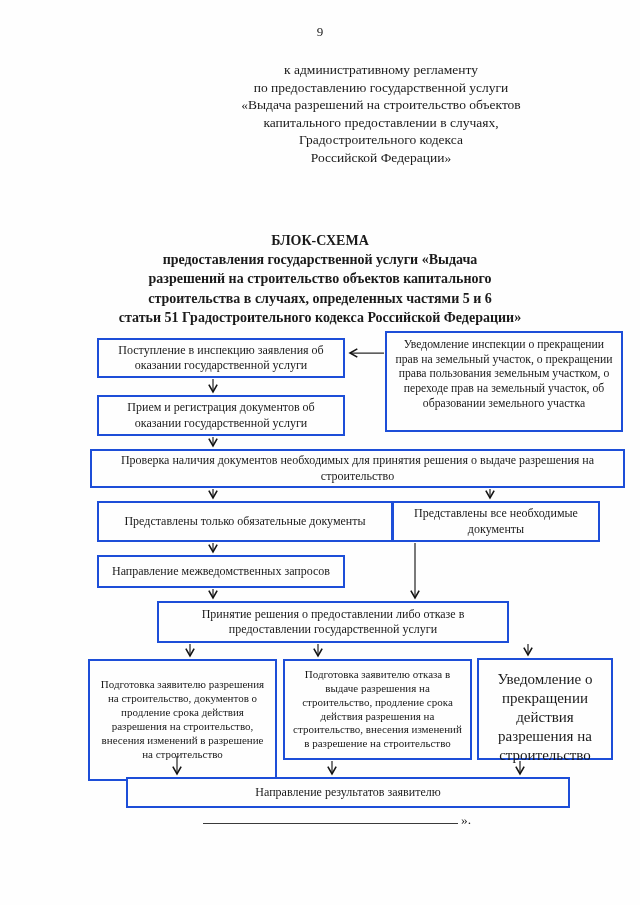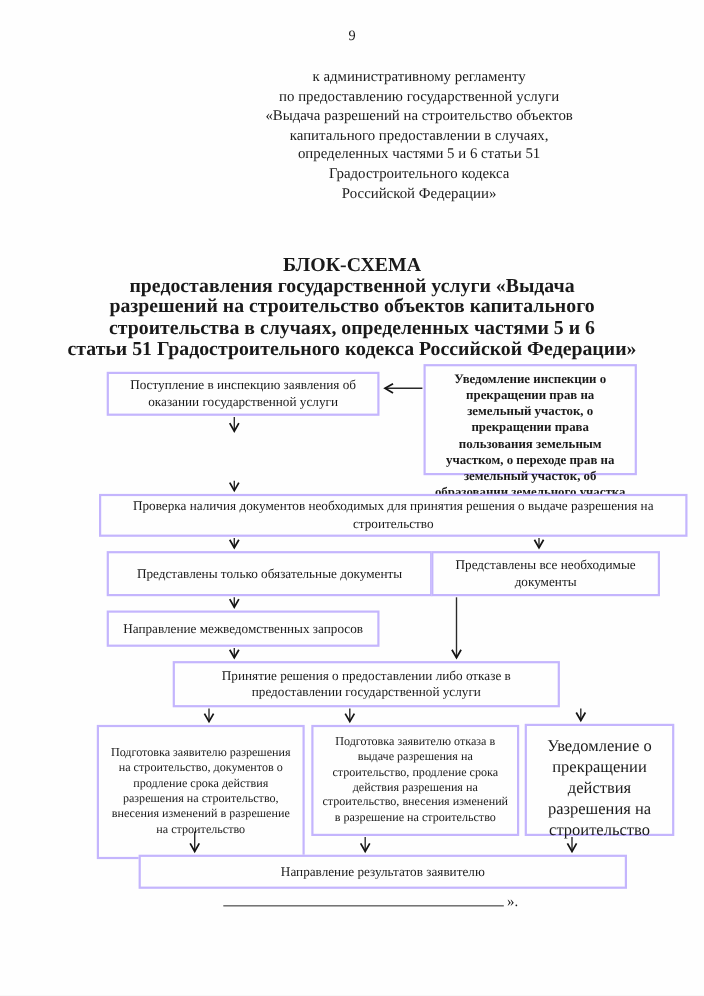--- a/index.html
+++ b/index.html
@@ -17,32 +17,32 @@
     position: absolute; top: 24px; left: 0; width: 100%;
     text-align: center; font-size: 13px;
   }
   .appendix {
     position: absolute; top: 61px; left: 225px; width: 312px;
     text-align: center; font-size: 13.5px; line-height: 17.6px;
   }
   .appendix span { display: block; }
   .doc-title {
     position: absolute; top: 231px; left: 0; width: 640px;
-    text-align: center; font-weight: bold; font-size: 18px; line-height: 19.2px;
+    text-align: center; font-weight: bold; font-size: 14px; line-height: 19.2px;
   }
   .doc-title span { display: block; }
   .box {
     position: absolute; box-sizing: border-box;
-    border: 2px solid #c4b5fd; background: #fefefe;
+    border: 2px solid #1d4ed8; background: #fefefe;
     display: flex; align-items: center; justify-content: center;
     text-align: center; padding: 2px 7px;
     font-size: 12px; line-height: 1.26;
   }
   .boxA { left: 97px;  top: 338px; width: 248px; height: 40px; }
-  .boxB { left: 385px; top: 331px; width: 194px; height: 101px; font-size: 11.7px; align-items: flex-start; padding-top: 5px; font-weight: bold; }
+  .boxB { left: 385px; top: 331px; width: 238px; height: 101px; font-size: 11.7px; align-items: flex-start; padding-top: 5px; }
   .boxC { left: 97px;  top: 395px; width: 248px; height: 41px; }
   .boxD { left: 90px;  top: 449px; width: 535px; height: 39px; }
   .boxE { left: 97px;  top: 501px; width: 296px; height: 41px; }
   .boxF { left: 392px; top: 501px; width: 208px; height: 41px; }
   .boxG { left: 97px;  top: 555px; width: 248px; height: 33px; align-items: center; }
   .boxH { left: 157px; top: 601px; width: 352px; height: 42px; }
   .boxI { left: 88px;  top: 659px; width: 189px; height: 122px;  font-size: 11px; }
   .boxJ { left: 283px; top: 659px; width: 189px; height: 101px; font-size: 11px; }
   .boxK { left: 477px; top: 658px; width: 136px; height: 102px; font-size: 15px; align-items: flex-start; padding-top: 10px; }
   .boxL { left: 126px; top: 777px; width: 444px; height: 31px; }
@@ -64,41 +64,43 @@
 
 <div class="page">
 
   <div class="page-number">9</div>
 
   <div class="appendix">
     <span>к административному регламенту</span>
     <span>по предоставлению государственной услуги</span>
     <span>«Выдача разрешений на строительство объектов</span>
     <span>капитального предоставлении в случаях,</span>
-    <span>определенных частями 5 и 6 статьи 51</span>
     <span>Градостроительного кодекса</span>
     <span>Российской Федерации»</span>
   </div>
 
   <div class="doc-title">
     <span>БЛОК-СХЕМА</span>
     <span>предоставления государственной услуги «Выдача</span>
     <span>разрешений на строительство объектов капитального</span>
     <span>строительства в случаях, определенных частями 5 и 6</span>
     <span>статьи 51 Градостроительного кодекса Российской Федерации»</span>
   </div>
 
   <div class="box boxA">
     <span>Поступление в инспекцию заявления об оказании государственной услуги</span>
   </div>
 
   <div class="box boxB">
     <span>Уведомление инспекции о прекращении прав на земельный участок, о прекращении права пользования земельным участком, о переходе прав на земельный участок, об образовании земельного участка</span>
   </div>
 
+  <div class="box boxC">
+    <span>Прием и регистрация документов об оказании государственной услуги</span>
+  </div>
 
   <div class="box boxD">
     <span>Проверка наличия документов необходимых для принятия решения о выдаче разрешения на строительство</span>
   </div>
 
   <div class="box boxE">
     <span>Представлены только обязательные документы</span>
   </div>
 
   <div class="box boxF">

